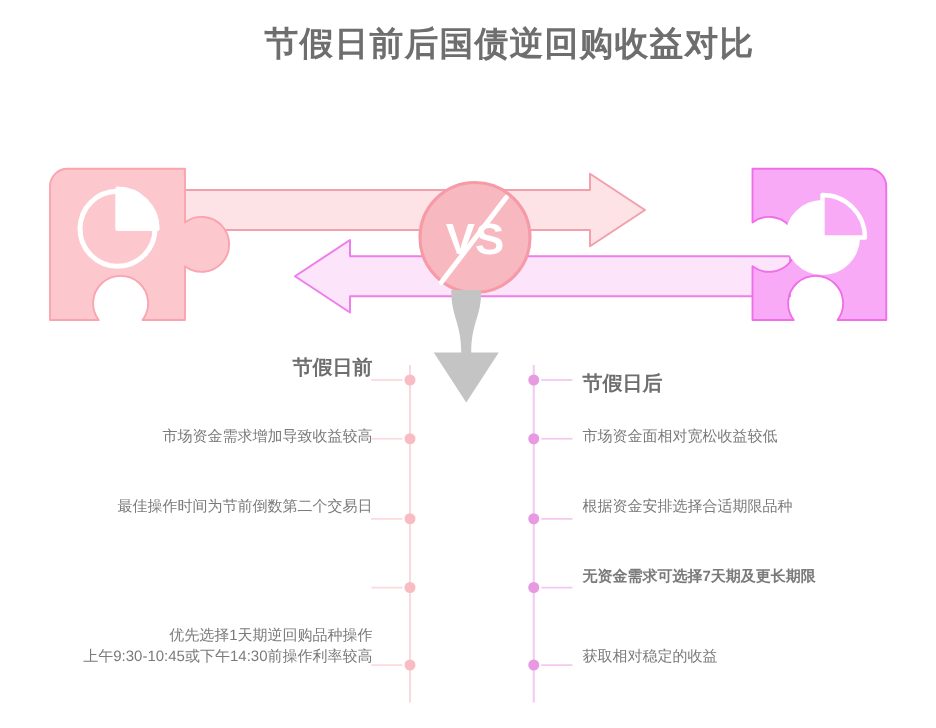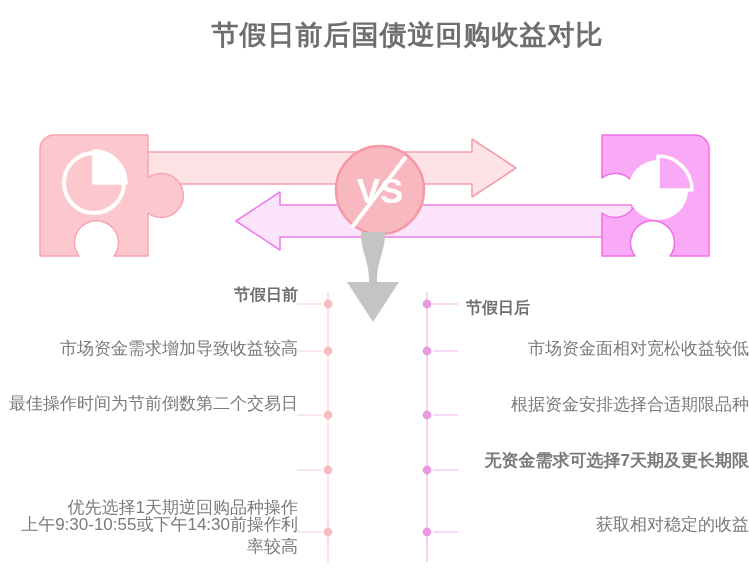--- a/index.html
+++ b/index.html
@@ -35,29 +35,29 @@
   .heading{
     position:absolute;top:0px;
     font-size:16px;font-weight:bold;color:#6e6e6e;
     line-height:26px;white-space:nowrap;
   }
   #heading-left{right:34px;text-align:right;}
   #heading-right{left:34px;text-align:left;margin-top:13px;}
 
   .item{
     position:absolute;
-    font-size:17px;
+    font-size:12px;
     color:#7a7a7a;
     line-height:22px;
   }
   #col-left .item{right:34px;text-align:right;width:290px;}
-  #col-right .item{left:34px;text-align:right;width:283px;}
+  #col-right .item{left:34px;text-align:left;width:283px;}
 
   .l-i1{top:56px;}
-  .l-i2{top:112px;font-family:Liberation Mono, monospace;}
+  .l-i2{top:112px;}
   .l-i3{top:176px;margin-top:39px;}
   .l-i4{top:232px;}
 
   .r-i1{top:56px;}
   .r-i2{top:112px;}
   .r-i3{top:168px;font-weight:bold;}
   .r-i4{top:232px;}
 </style>
 </head>
 <body>
@@ -186,21 +186,21 @@
       </g>
     </g>
 
   </svg>
 
   <div id="col-left" class="col">
     <div id="heading-left" class="heading">节假日前</div>
     <div class="item l-i1">市场资金需求增加导致收益较高</div>
     <div class="item l-i2">最佳操作时间为节前倒数第二个交易日</div>
     <div class="item l-i3">优先选择1天期逆回购品种操作</div>
-    <div class="item l-i4">上午9:30-10:55或下午14:30前操作利率较高</div>
+    <div class="item l-i4">上午9:30-10:45或下午14:30前操作利率较高</div>
   </div>
 
   <div id="col-right" class="col">
     <div id="heading-right" class="heading">节假日后</div>
     <div class="item r-i1">市场资金面相对宽松收益较低</div>
     <div class="item r-i2">根据资金安排选择合适期限品种</div>
     <div class="item r-i3">无资金需求可选择7天期及更长期限</div>
     <div class="item r-i4">获取相对稳定的收益</div>
   </div>
 

